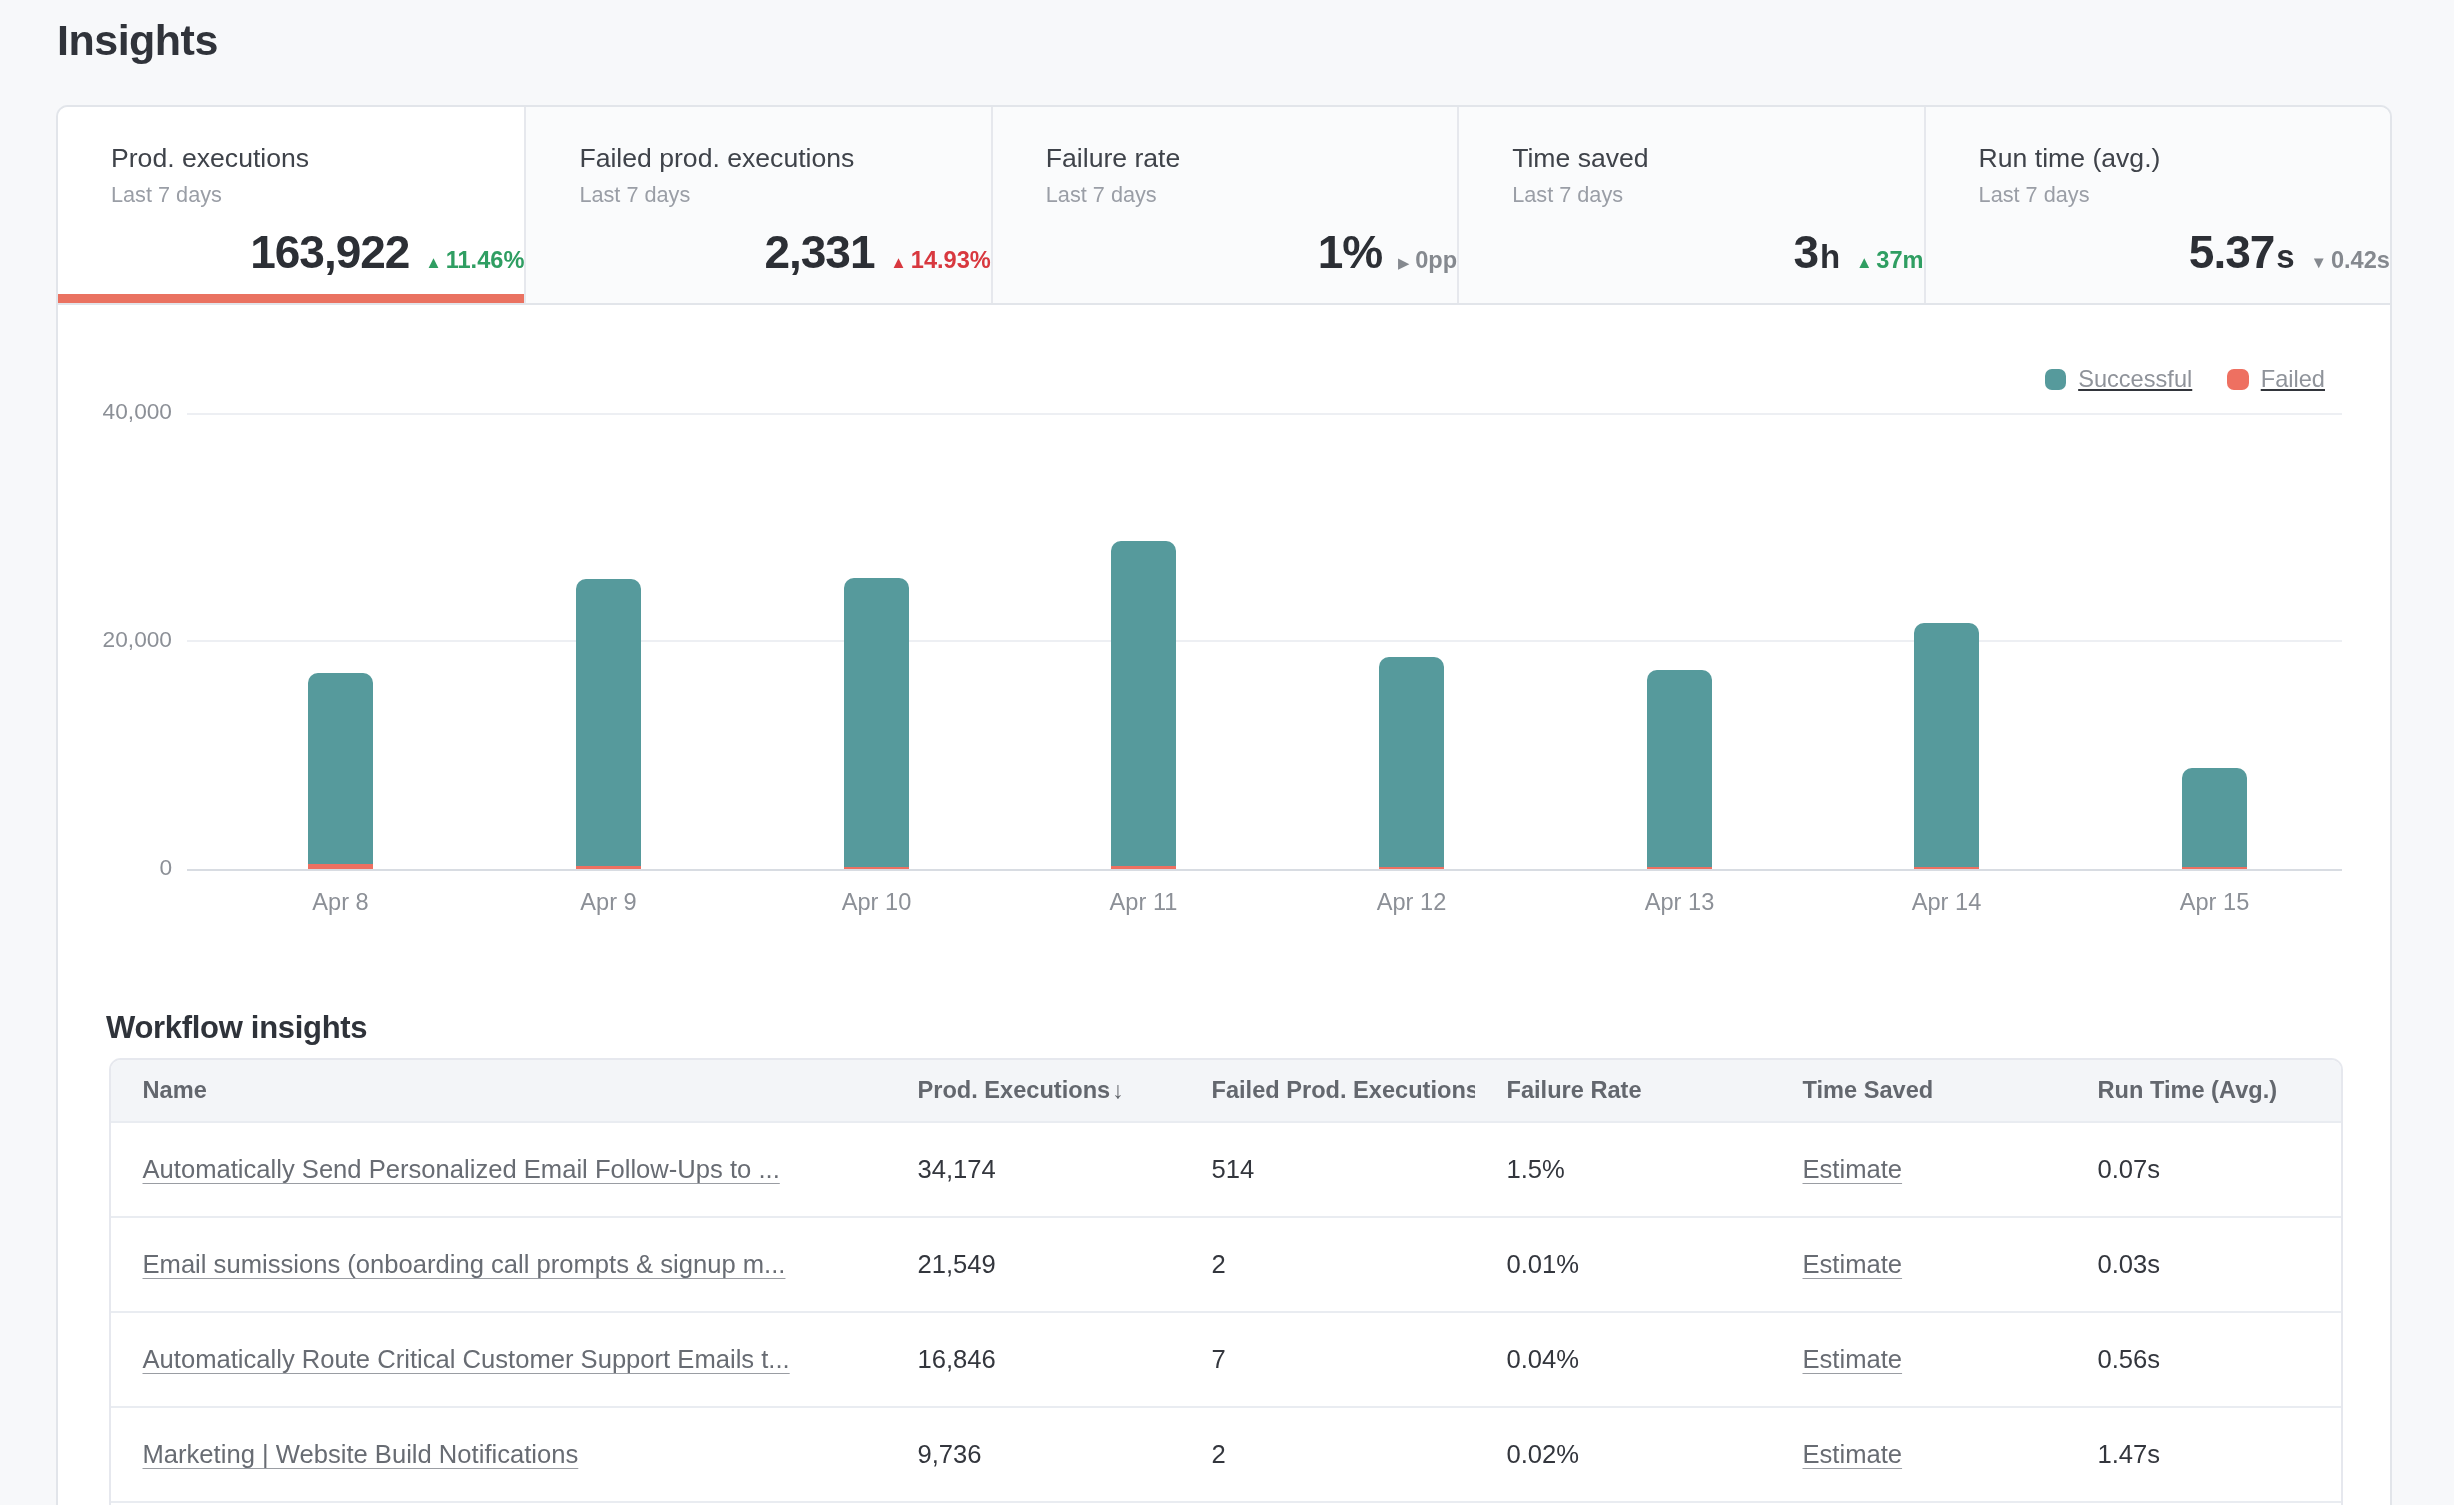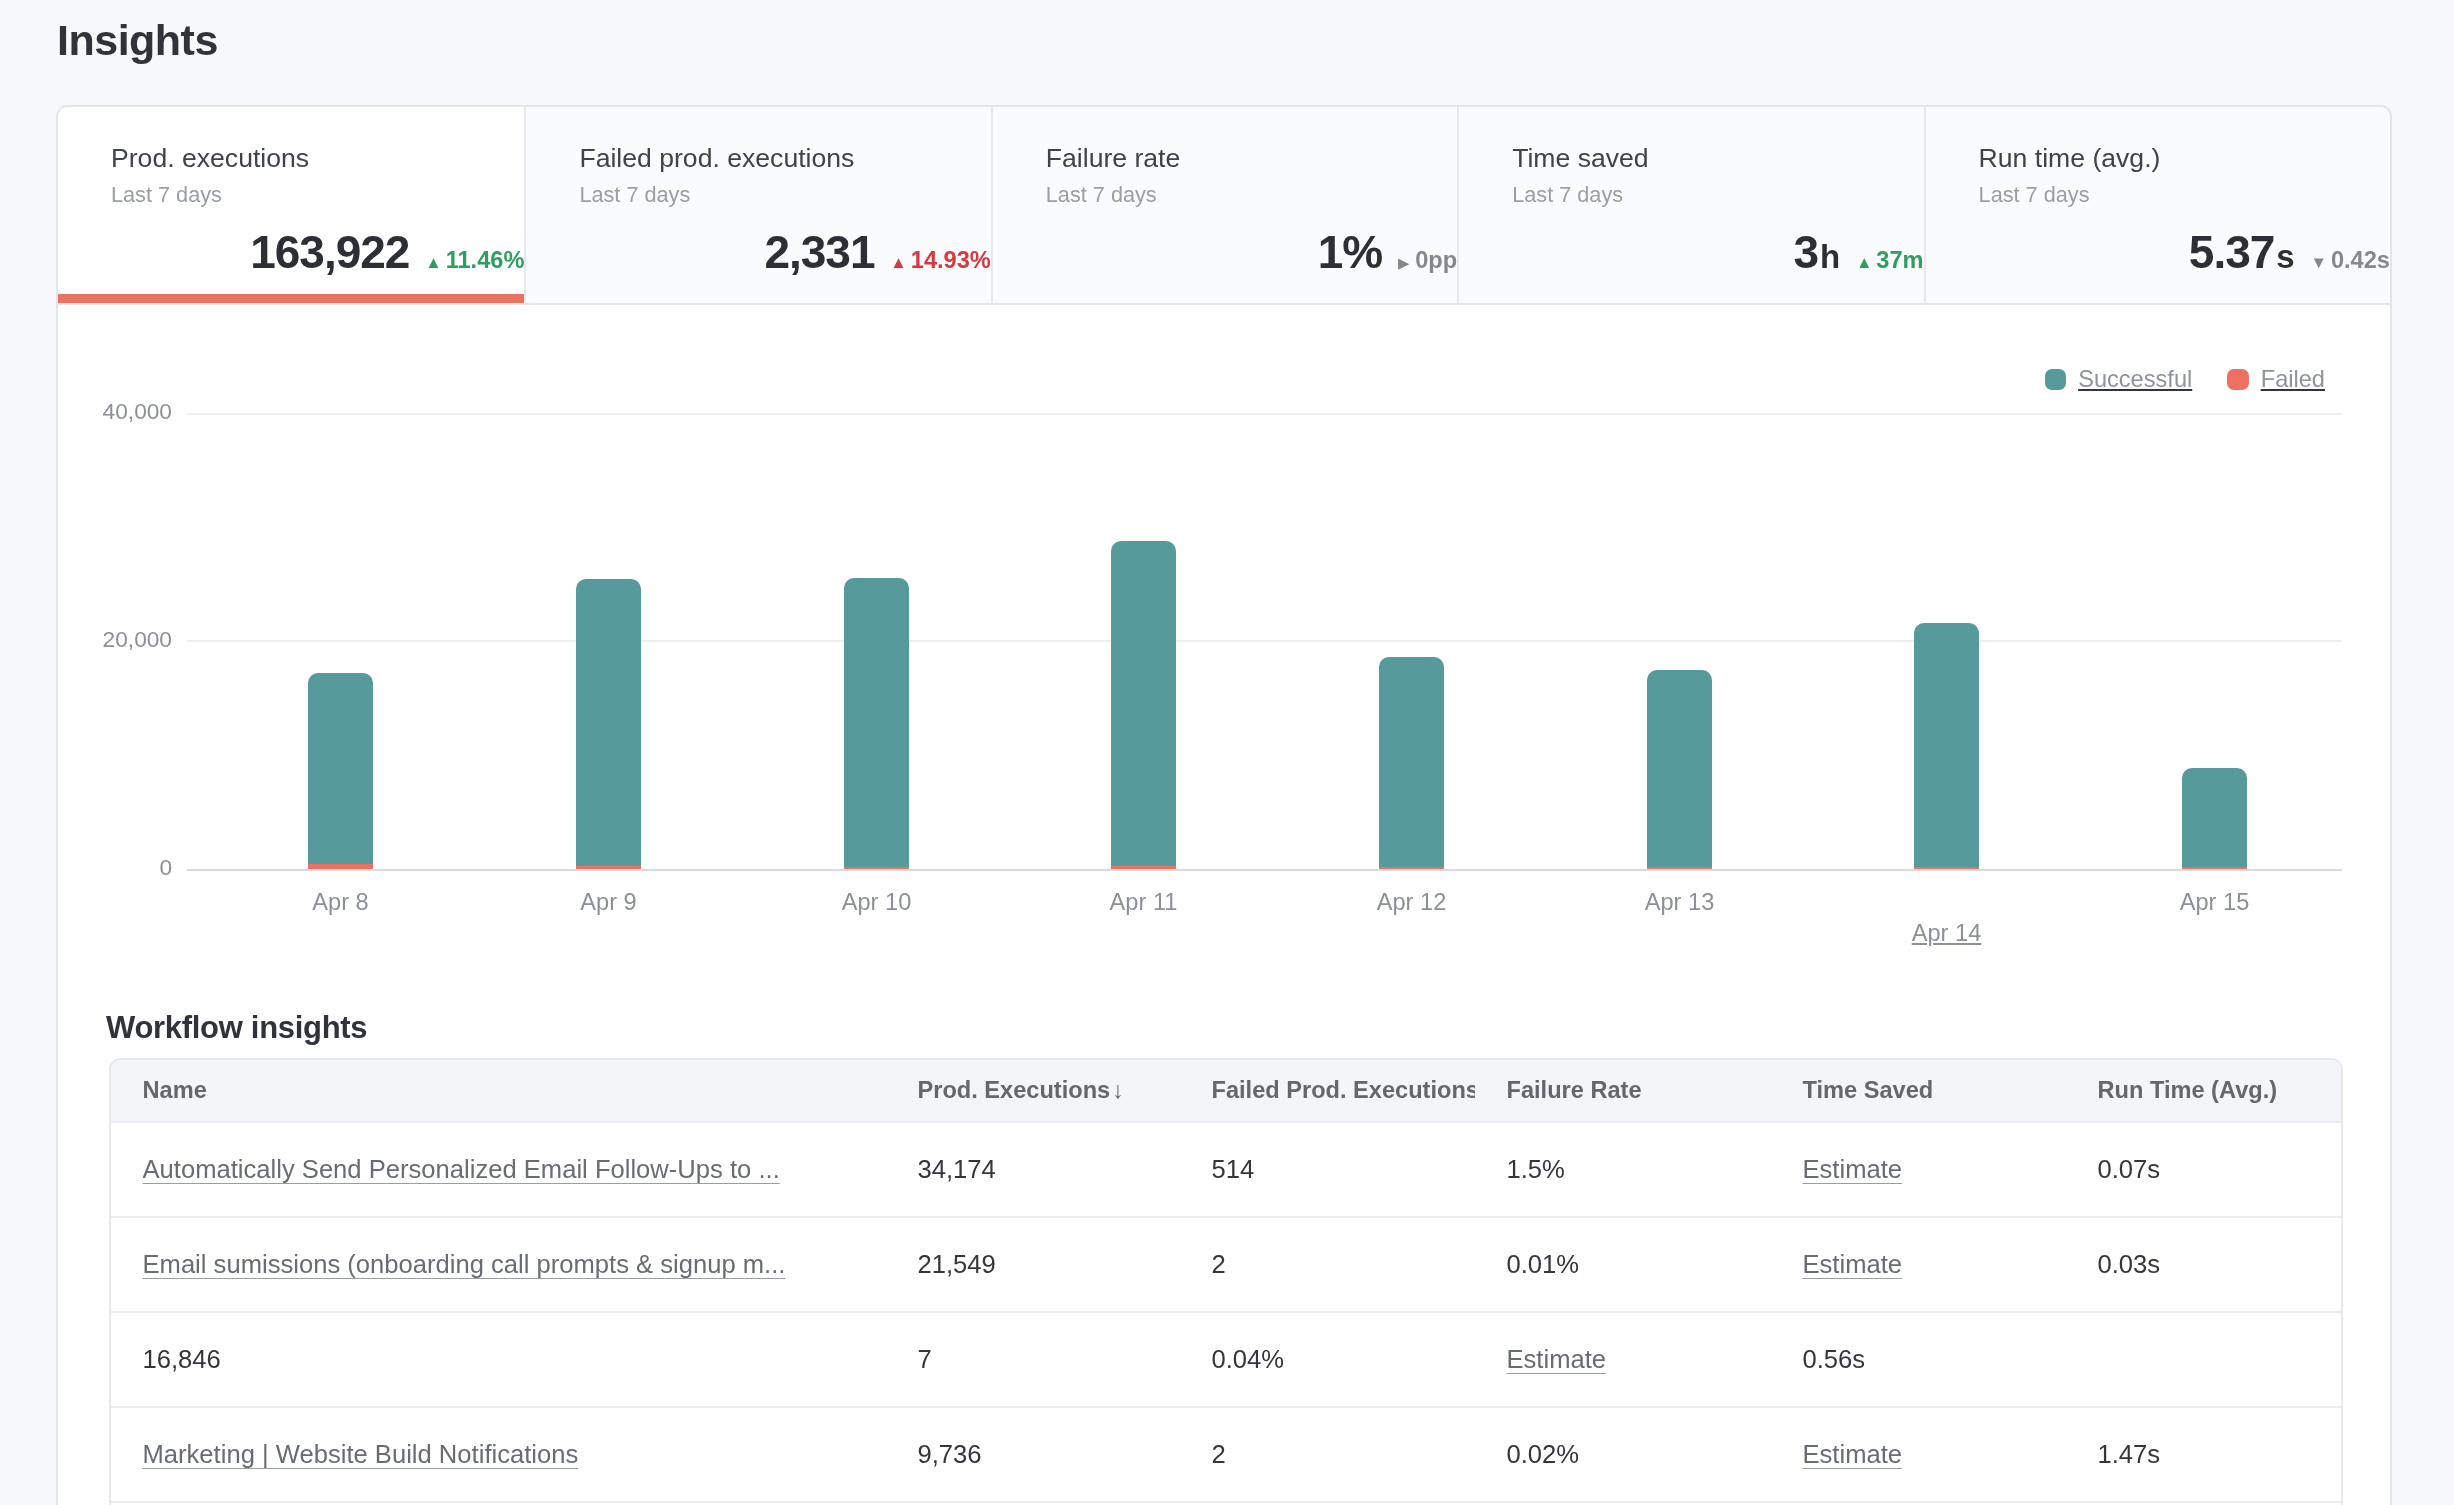--- a/index.html
+++ b/index.html
@@ -212,21 +212,21 @@
         <div class="bar-failed" style="height: 2px; background: rgb(238, 112, 97);"></div>
       </div>
     </div>
   <div id="xlabels-layer">
       <div class="x-label" style="left: 242px; top: 889px;">Apr 8</div>
       <div class="x-label" style="left: 510px; top: 889px;">Apr 9</div>
       <div class="x-label" style="left: 778px; top: 889px;">Apr 10</div>
       <div class="x-label" style="left: 1045px; top: 889px;">Apr 11</div>
       <div class="x-label" style="left: 1313px; top: 889px;">Apr 12</div>
       <div class="x-label" style="left: 1581px; top: 889px;">Apr 13</div>
-      <div class="x-label" style="left: 1848px; top: 920px; text-decoration: underline;">Apr 14</div>
+      <div class="x-label" style="left: 1848px; top: 889px;">Apr 14</div>
       <div class="x-label" style="left: 2116px; top: 889px;">Apr 15</div>
     </div>
 </div>
 
 <h2 class="section-title">Workflow insights</h2>
 
 <div class="wf-table">
   <div class="t-grid t-head">
     <div class="t-cell"><span>Name</span></div>
     <div class="t-cell"><span>Prod. Executions</span><span class="sort-icon">↓</span></div>
@@ -248,20 +248,21 @@
   <div class="t-grid t-row">
     <div class="t-cell"><span class="wf-link">Email sumissions (onboarding call prompts &amp; signup m...</span></div>
     <div class="t-cell cell-prod">21,549</div>
     <div class="t-cell cell-failed">2</div>
     <div class="t-cell cell-rate">0.01%</div>
     <div class="t-cell"><span class="estimate-link">Estimate</span></div>
     <div class="t-cell cell-runtime">0.03s</div>
   </div>
 
   <div class="t-grid t-row">
+    <div class="t-cell"><span class="wf-link">Automatically Route Critical Customer Support Emails t...</span></div>
     <div class="t-cell cell-prod">16,846</div>
     <div class="t-cell cell-failed">7</div>
     <div class="t-cell cell-rate">0.04%</div>
     <div class="t-cell"><span class="estimate-link">Estimate</span></div>
     <div class="t-cell cell-runtime">0.56s</div>
   </div>
 
   <div class="t-grid t-row">
     <div class="t-cell"><span class="wf-link">Marketing | Website Build Notifications</span></div>
     <div class="t-cell cell-prod">9,736</div>

